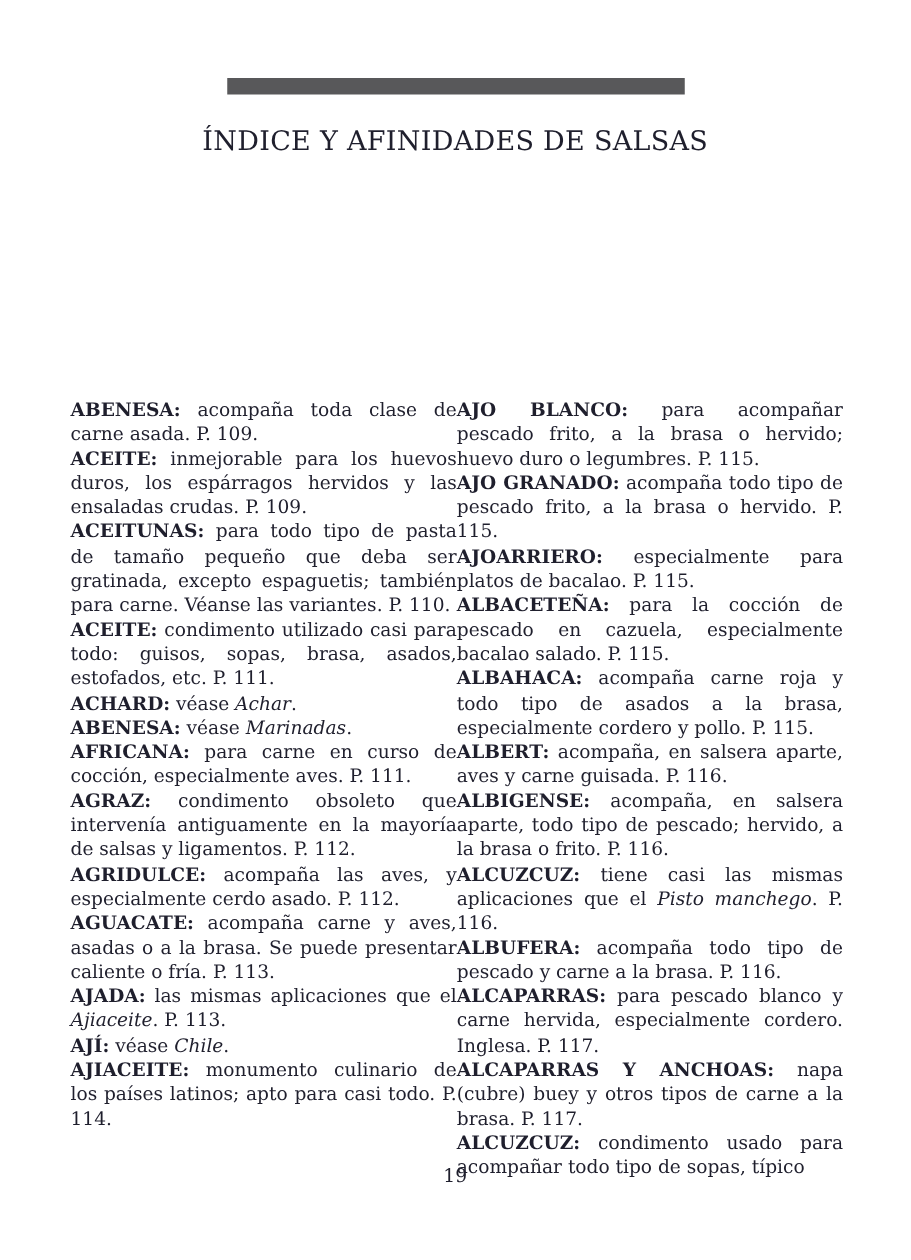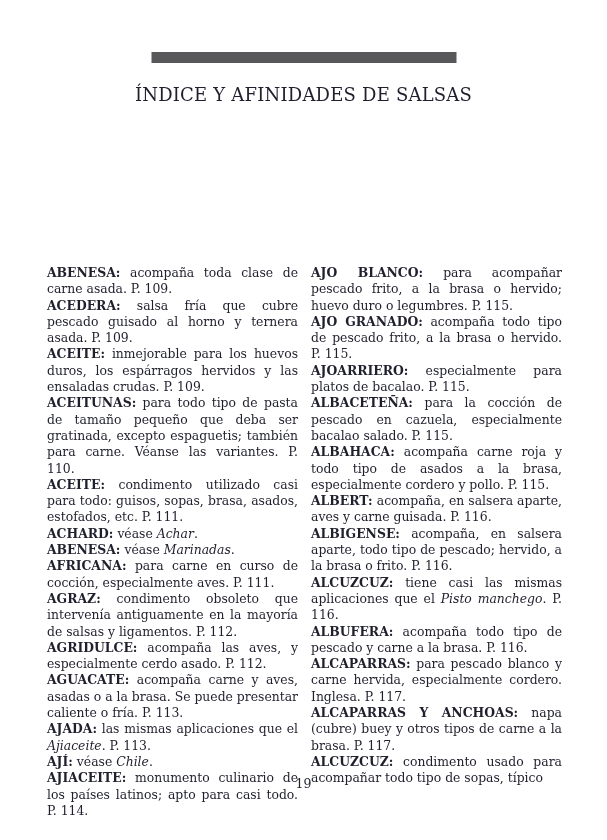--- a/index.html
+++ b/index.html
@@ -35,21 +35,20 @@
     font-size:18px;
     font-weight:normal;
     letter-spacing:0.2px;
     color:var(--text-color);
     white-space:nowrap;
   }
   .columns{
     position:absolute;
     top:265px;left:47px;right:45px;
     display:flex;
-    gap:13px;
   }
   .column{
     flex:1;
     min-width:0;
   }
   .entry{
     margin:0;
     font-size:12.4px;
     line-height:16.3px;
     text-align:justify;
@@ -74,21 +73,20 @@
 
 <div class="page">
 
   <div class="header-bar"></div>
 
   <h1 class="page-title">ÍNDICE Y AFINIDADES DE SALSAS</h1>
 
   <div class="columns">
     <div class="column">
         <p class="entry"><b class="term">ABENESA:</b> <span>acompaña toda clase de carne asada. P. 109.</span></p>
-        <p class="entry"><b class="term">ACEDERA:</b> <span>salsa fría que cubre pescado guisado al horno y ternera asada. P. 109.</span></p>
         <p class="entry"><b class="term">ACEITE:</b> <span>inmejorable para los huevos duros, los espárragos hervidos y las ensaladas crudas. P. 109.</span></p>
         <p class="entry"><b class="term">ACEITUNAS:</b> <span>para todo tipo de pasta de tamaño pequeño que deba ser gratinada, excepto espaguetis; también para carne. Véanse las variantes. P. 110.</span></p>
         <p class="entry"><b class="term">ACEITE:</b> <span>condimento utilizado casi para todo: guisos, sopas, brasa, asados, estofados, etc. P. 111.</span></p>
         <p class="entry"><b class="term">ACHARD:</b> <span>véase </span><span class="xref">Achar</span><span>.</span></p>
         <p class="entry"><b class="term">ABENESA:</b> <span>véase </span><span class="xref">Marinadas</span><span>.</span></p>
         <p class="entry"><b class="term">AFRICANA:</b> <span>para carne en curso de cocción, especialmente aves. P. 111.</span></p>
         <p class="entry"><b class="term">AGRAZ:</b> <span>condimento obsoleto que intervenía antiguamente en la mayoría de salsas y ligamentos. P. 112.</span></p>
         <p class="entry"><b class="term">AGRIDULCE:</b> <span>acompaña las aves, y especialmente cerdo asado. P. 112.</span></p>
         <p class="entry"><b class="term">AGUACATE:</b> <span>acompaña carne y aves, asadas o a la brasa. Se puede presentar caliente o fría. P. 113.</span></p>
         <p class="entry"><b class="term">AJADA:</b> <span>las mismas aplicaciones que el </span><span class="xref">Ajiaceite</span><span>. P. 113.</span></p>

